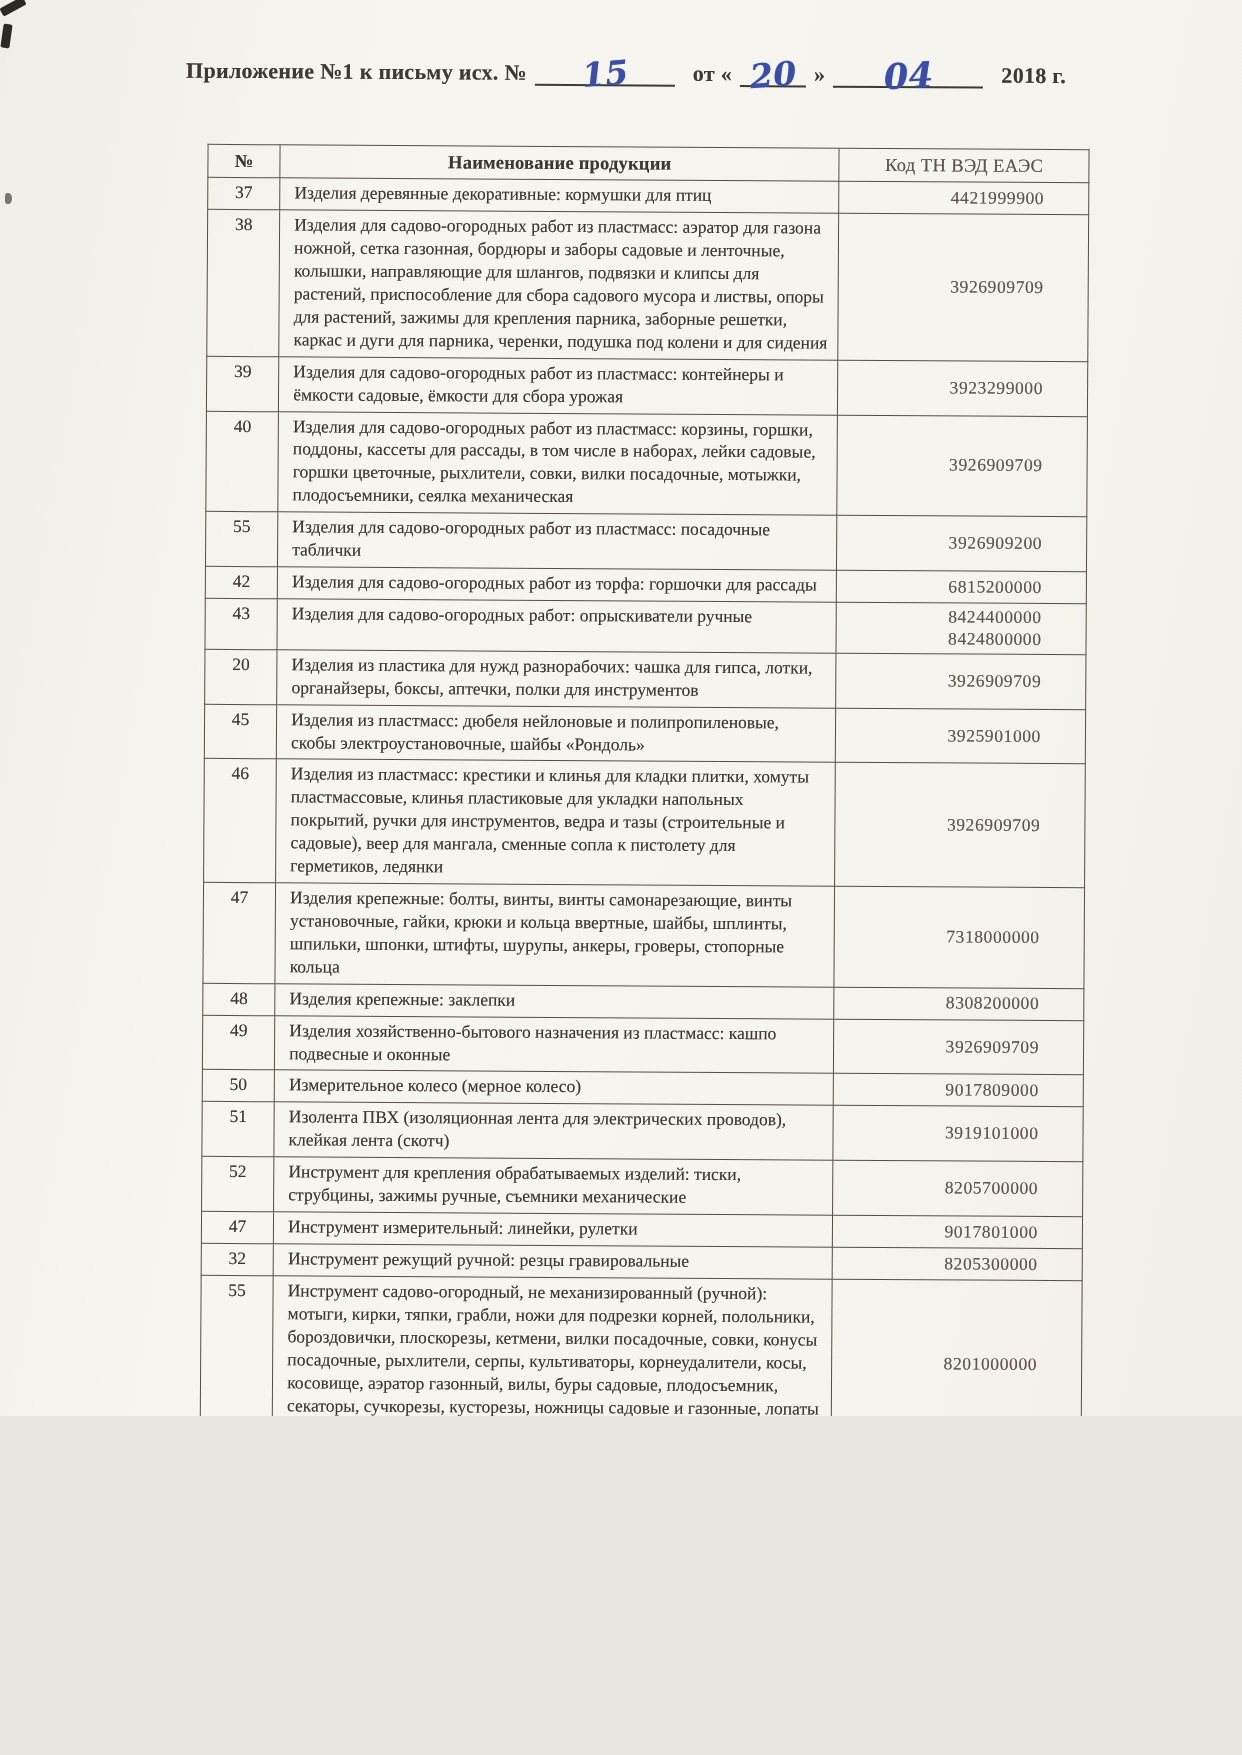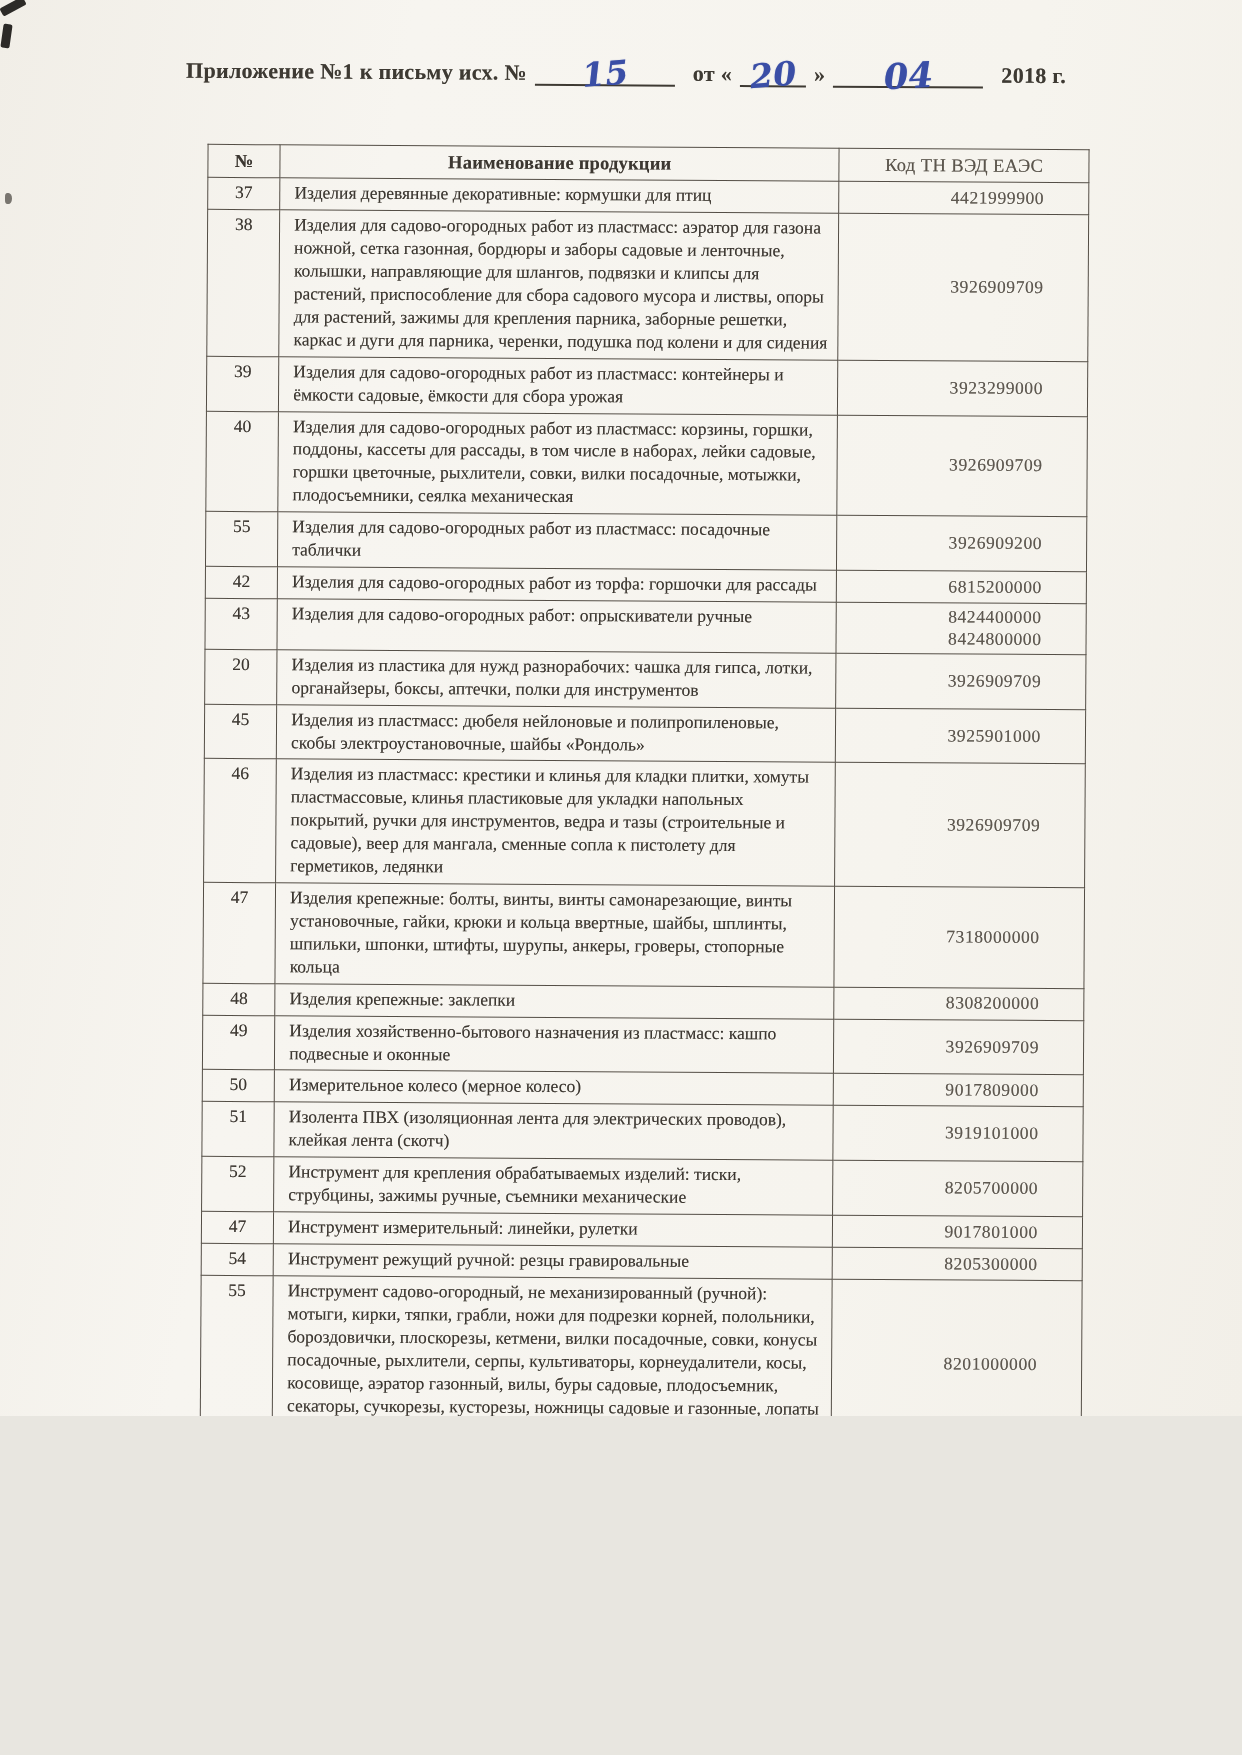--- a/index.html
+++ b/index.html
@@ -216,21 +216,21 @@
 
       <tr>
         <td class="no-cell">47</td>
         <td class="name-cell">Инструмент измерительный: линейки, рулетки</td>
         <td class="code-cell">
               <div>9017801000</div>
             </td>
       </tr>
 
       <tr>
-        <td class="no-cell">54</td>
+        <td class="no-cell">32</td>
         <td class="name-cell">Инструмент режущий ручной: резцы гравировальные</td>
         <td class="code-cell">
               <div>8205300000</div>
             </td>
       </tr>
 
       <tr>
         <td class="no-cell">55</td>
         <td class="name-cell">Инструмент садово-огородный, не механизированный (ручной): мотыги, кирки, тяпки, грабли, ножи для подрезки корней, полольники, бороздовички, плоскорезы, кетмени, вилки посадочные, совки, конусы посадочные, рыхлители, серпы, культиваторы, корнеудалители, косы, косовище, аэратор газонный, вилы, буры садовые, плодосъемник, секаторы, сучкорезы, кусторезы, ножницы садовые и газонные, лопаты штыковые, совковые, универсальные</td>
         <td class="code-cell">

